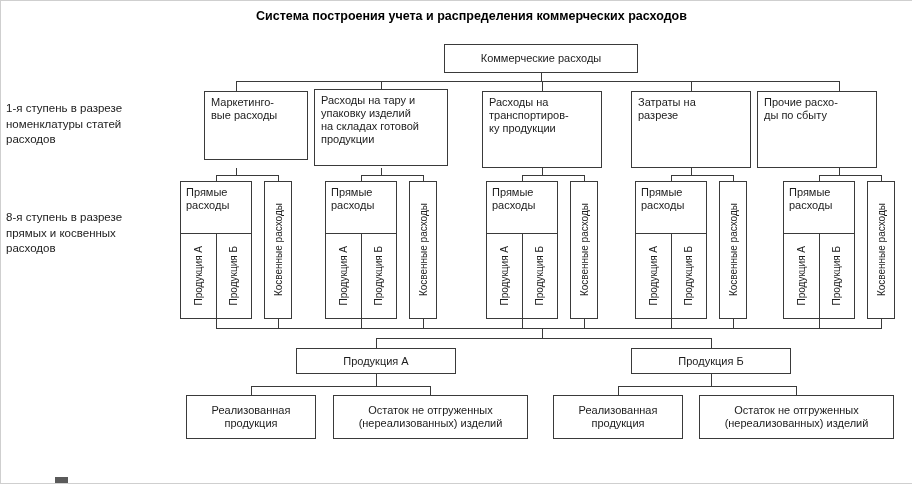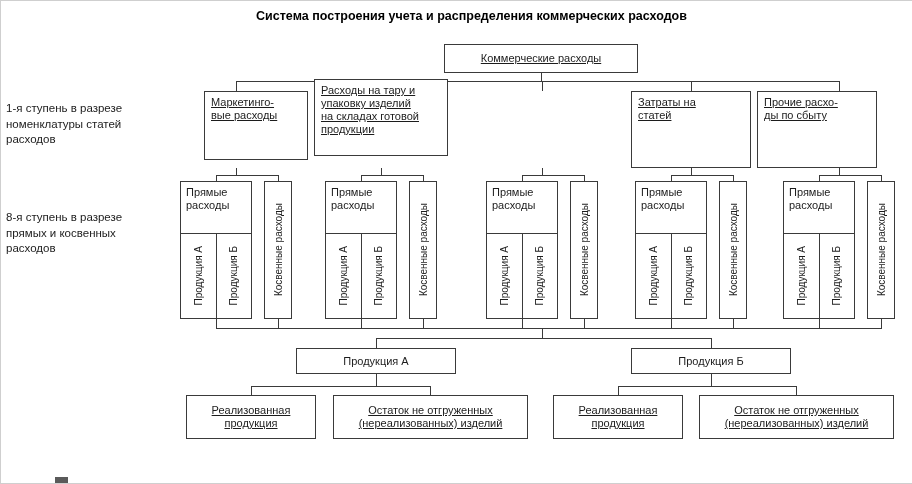--- a/index.html
+++ b/index.html
@@ -10,21 +10,21 @@
     color:#1c1c1c;
     padding-left:31px;
   }
   .box{
     position:absolute;box-sizing:border-box;
     border:1px solid #3a3a3a;background:#fff;
     font-size:11px;line-height:13px;
   }
   .box.center{display:flex;align-items:center;justify-content:center;text-align:center;}
   .box.topleft{padding:4px 4px 2px 6px;}
-  .pre{white-space:pre-line;text-decoration:underline;}
+  .pre{white-space:pre-line;}
   .hline,.vline{position:absolute;background:#3a3a3a;}
   .hline{height:1px;}
   .vline{width:1px;}
   .lbl{position:absolute;left:5px;width:176px;font-size:11.5px;line-height:15.5px;white-space:pre-line;}
   .lbl.bold{font-weight:bold;color:#000;}
   .title{
     position:absolute;top:8px;left:0;width:100%;text-align:center;
     font-weight:bold;font-size:12.5px;color:#000;
   }
   .compound{display:flex;flex-direction:column;padding:0;}
@@ -65,26 +65,29 @@
   <div class="vline" style="left:540px;top:72px;height:8px;"></div>
   <div class="hline" style="left:235px;top:80px;width:604px;"></div>
   <div class="vline" style="left:235px;top:80px;height:10px;"></div>
   <div class="vline" style="left:380px;top:80px;height:10px;"></div>
   <div class="vline" style="left:541px;top:80px;height:10px;"></div>
   <div class="vline" style="left:690px;top:80px;height:10px;"></div>
   <div class="vline" style="left:838px;top:80px;height:10px;"></div>
 
   <div class="box topleft pre" style="left:183px;top:90px;width:104px;height:69px;margin-left:20px;">Маркетинго-
 вые расходы</div>
-  <div class="box topleft pre" style="left:313px;top:78px;width:134px;height:77px;">Расходы на тару и
+  <div class="box topleft pre" style="left:313px;top:88px;width:134px;height:77px;">Расходы на тару и
 упаковку изделий
 на складах готовой
 продукции</div>
+  <div class="box topleft pre" style="left:481px;top:90px;width:120px;height:77px;">Расходы на
+транспортиров-
+ку продукции</div>
   <div class="box topleft pre" style="left:630px;top:90px;width:120px;height:77px;">Затраты на
-статей</div>
+разрезе</div>
   <div class="box topleft pre" style="left:756px;top:90px;width:120px;height:77px;">Прочие расхо-
 ды по сбыту</div>
 
   <div class="vline" style="left:235px;top:167px;height:7px;"></div>
   <div class="hline" style="left:215px;top:174px;width:63px;"></div>
   <div class="vline" style="left:215px;top:174px;height:6px;"></div>
   <div class="vline" style="left:277px;top:174px;height:6px;"></div>
   <div class="box compound" style="left:179px;top:180px;width:72px;height:138px;">
     <div class="hdr">Прямые
 расходы</div>

